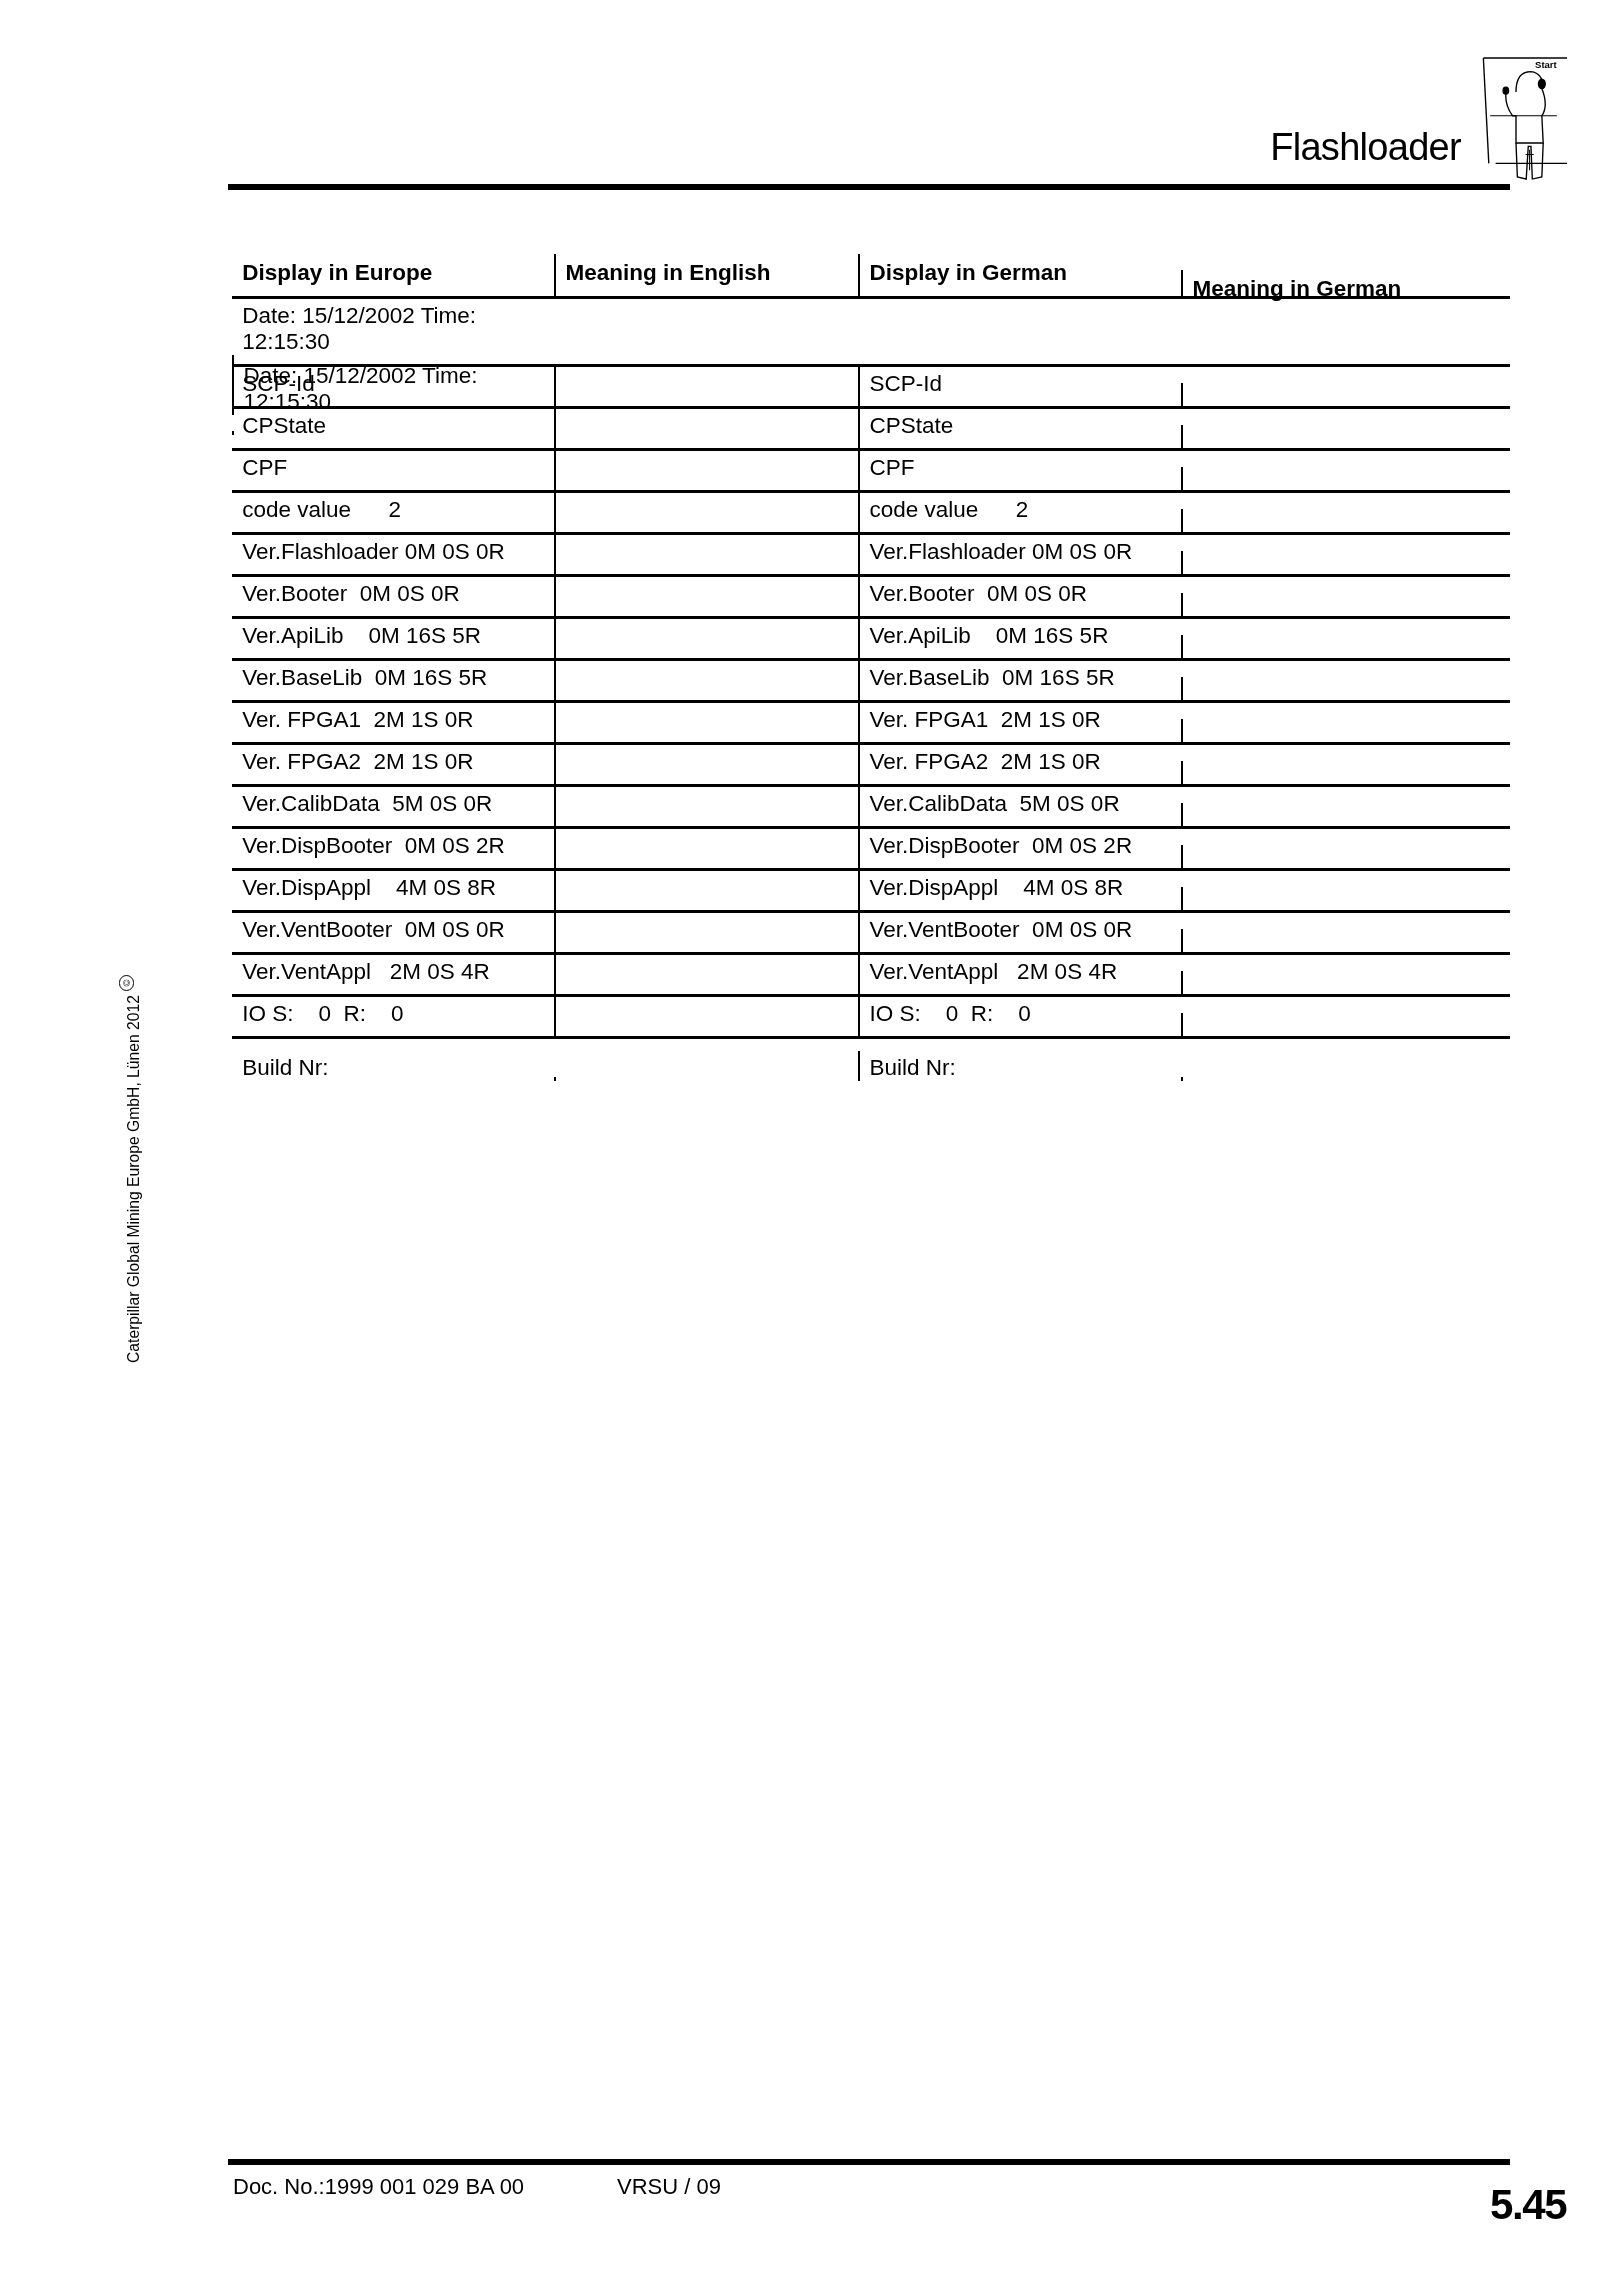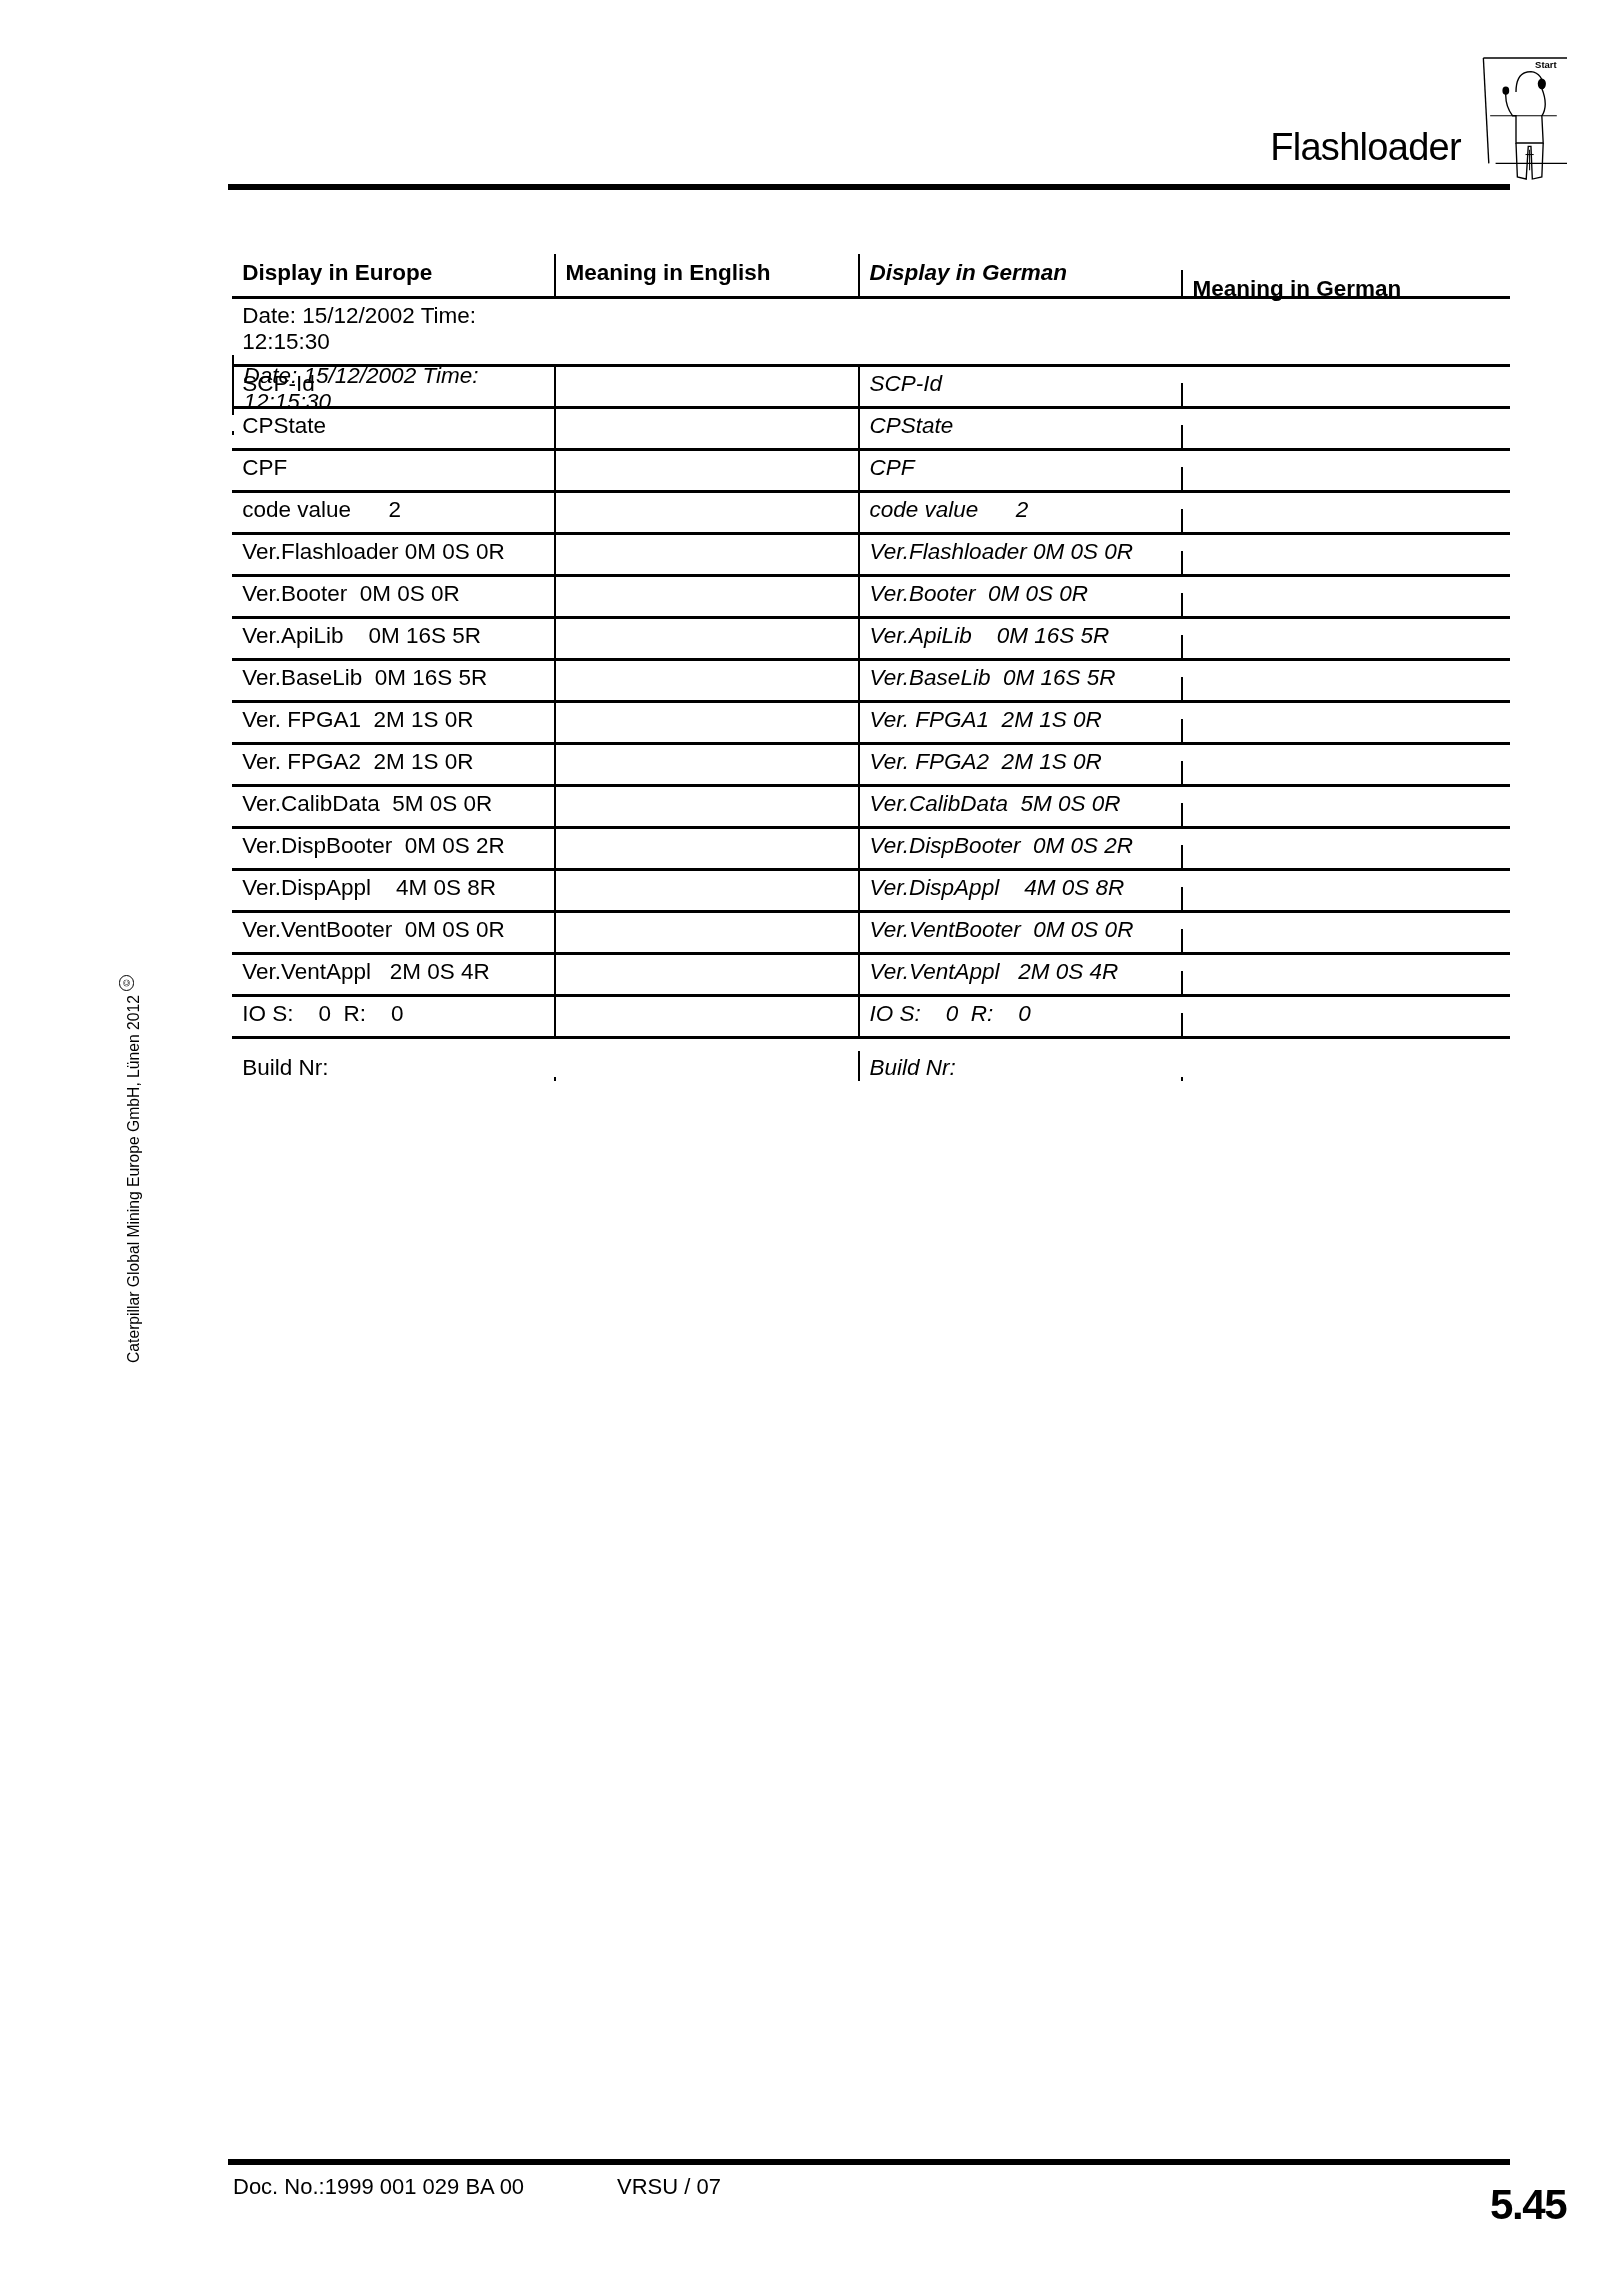--- a/index.html
+++ b/index.html
@@ -17,21 +17,21 @@
   .side-copy .copy-mark { font-size:13.6px; position:relative; top:-9.5px; margin-left:4.1px;
                           display:inline-block; border:1.4px solid #000; border-radius:50%;
                           width:13.6px; height:13.6px; line-height:13.6px; text-align:center; font-size:9.5px; }
 
   .table { position:absolute; left:232px; top:254px; width:1278px; }
   .row { display:flex; border-bottom:3.4px solid #000; box-sizing:border-box; }
   .row.last { border-bottom:none; }
   .cell { box-sizing:border-box; padding:4.1px 9.5px 0 9.5px; font-size:22.5px; line-height:26px;
           border-left:2.7px solid #000; }
   .cell:first-child { border-left:none; padding-left:10.2px; }
-  .c1 { width:322px; } .c2 { width:304px; } .c3 { width:323px;font-style:italic; } .c4 { width:324px; }
+  .c1 { width:322px; } .c2 { width:304px; } .c3 { width:323px; } .c4 { width:324px; }
   .row.head .cell { font-weight:bold; font-size:22.5px; padding-top:5.5px; }
   .row.head { height:45px; }
   .row.tall { height:68px;flex-direction:column; }
   .row.std { height:42px; }
   .row.last { height:42px;align-items:flex-end; }
   .cell.c4 { border-left:2.7px solid #000;margin-top:16px; }
 
   .footer-doc { position:absolute; left:233px; top:2174px; font-size:22px; }
   .footer-ver { position:absolute; left:617px; top:2174px; font-size:22px; }
   .page-num { position:absolute; left:1490px; top:2181px; font-size:42px; font-weight:bold; letter-spacing:-1.4px; }
@@ -174,15 +174,15 @@
   <div class="row last">
     <div class="cell c1">Build Nr:</div>
     <div class="cell c2"></div>
     <div class="cell c3">Build Nr:</div>
     <div class="cell c4"></div>
   </div>
 </div>
 
 <div class="rule-bottom"></div>
 <div class="footer-doc">Doc. No.:1999 001 029 BA 00</div>
-<div class="footer-ver">VRSU / 07</div>
+<div class="footer-ver">VRSU / 09</div>
 <div class="page-num">5.45</div>
 
 
 </body></html>

